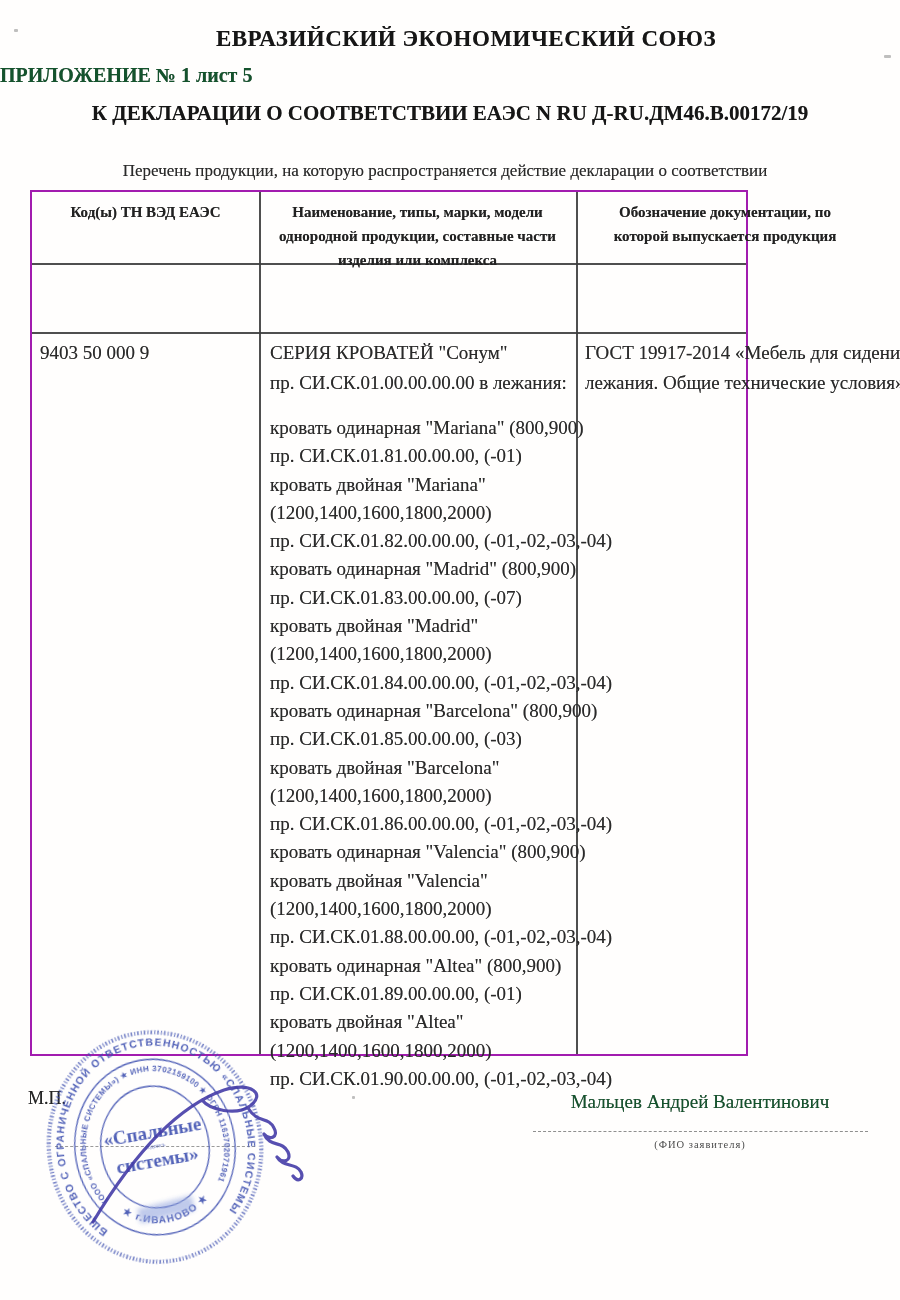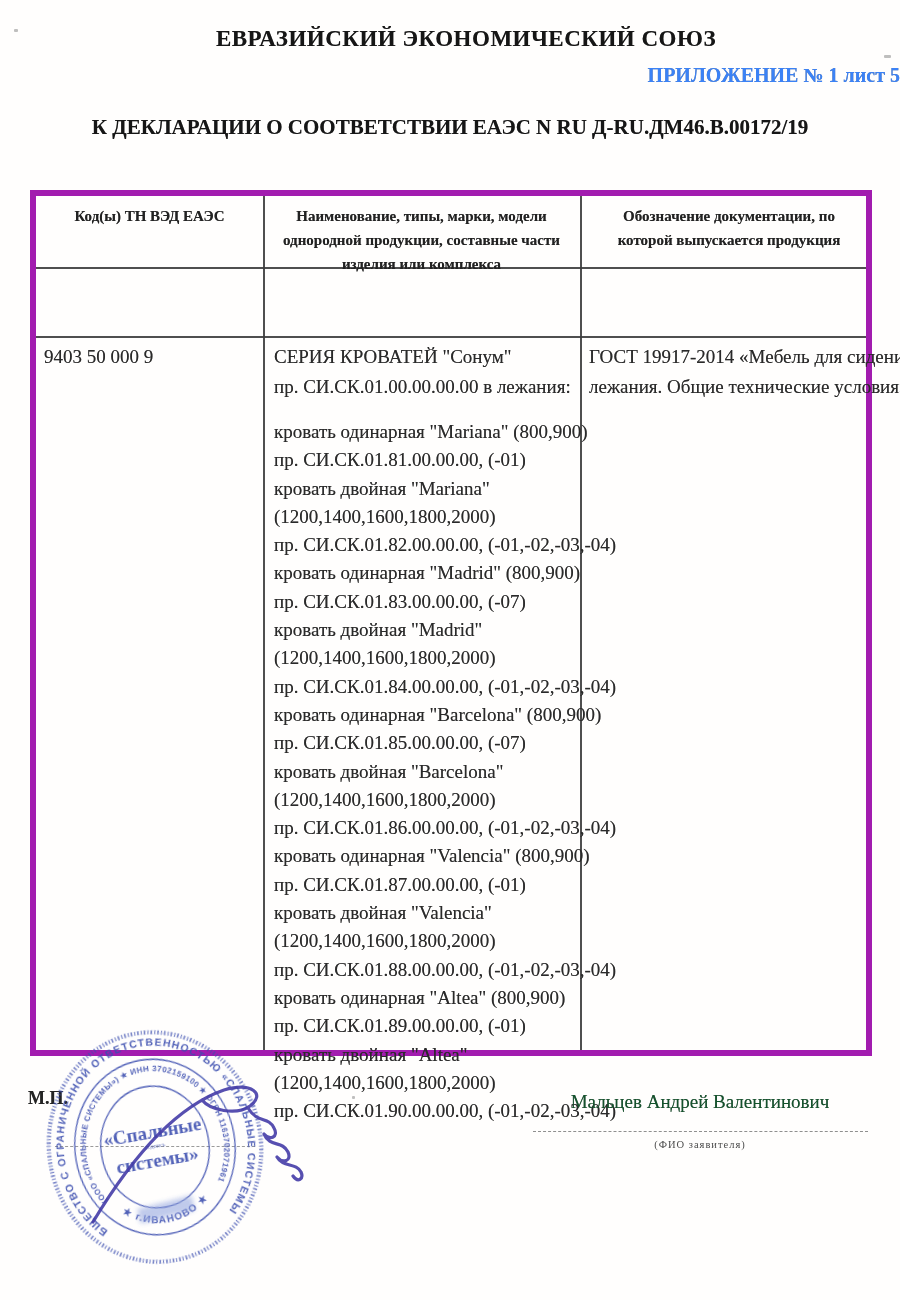--- a/index.html
+++ b/index.html
@@ -2,58 +2,59 @@
 <html><head>
 <meta charset="utf-8">
 <style>
   html,body{margin:0;padding:0;background:#ffffff;}
   .page{
     position:relative;width:900px;height:1300px;background:#fffefd;
     font-family:"Liberation Serif","DejaVu Serif",serif;color:#262626;overflow:hidden;
   }
   .scan-text{text-shadow:0 0 .5px rgba(40,40,40,.55);}
   .title1{position:absolute;left:0;right:0;top:26px;text-align:center;font-size:23px;font-weight:bold;color:#161616;letter-spacing:.5px;padding-left:32px;}
-  .title2{position:absolute;left:0;right:0;top:64px;text-align:right;font-size:20px;font-weight:bold;color:#3b82f6;}
-  .title3{position:absolute;left:0;right:0;top:101px;text-align:center;font-size:21px;font-weight:bold;color:#161616;margin-top:14px;}
+  .title2{position:absolute;left:0;right:0;top:64px;text-align:left;font-size:20px;font-weight:bold;color:#14532d;}
+  .title3{position:absolute;left:0;right:0;top:101px;text-align:center;font-size:21px;font-weight:bold;color:#161616;}
   .lead{position:absolute;left:0;right:10px;top:161px;text-align:center;font-size:17px;color:#2b2b2b;}
-  .table{position:absolute;left:30px;top:190px;width:842px;height:866px;border:6px solid #a21caf;box-sizing:border-box;}
+  .table{position:absolute;left:30px;top:190px;width:718px;height:866px;border:2px solid #a21caf;box-sizing:border-box;}
   .vline{position:absolute;top:0;bottom:0;width:1.6px;background:#3c3c3c;opacity:.9;}
   .v1{left:227px;} .v2{left:544px;}
   .hline{position:absolute;left:0;right:0;height:1.8px;background:#3c3c3c;opacity:.9;}
   .h1{top:71px;} .h2{top:140px;}
   .hdr{position:absolute;top:0;height:71px;font-size:15px;font-weight:bold;line-height:24px;text-align:center;color:#222;padding-top:8px;box-sizing:border-box;}
   .hdr1{left:0;width:227px;}
   .hdr2{left:227px;width:317px;padding-left:14px;padding-right:14px;}
   .hdr3{left:544px;width:298px;padding-left:16px;padding-right:16px;}
   .cell{position:absolute;font-size:19px;color:#2a2a2a;}
   .c-code{left:8px;top:150px;}
   .c-name1{left:238px;top:146px;line-height:29.5px;width:300px;}
   .c-doc1{left:553px;top:146px;line-height:30px;width:285px;}
   .c-name2{left:238px;top:222px;line-height:28.3px;width:305px;}
-  .mp{position:absolute;left:28px;top:1088px;font-size:18px;font-weight:bold;color:#242424;}
+  .mp{position:absolute;left:28px;top:1088px;font-size:18px;font-weight:normal;color:#242424;}
   .mp-line{position:absolute;left:55px;top:1146px;width:200px;border-top:1.4px dashed #9a9a9a;}
   .sig-name{position:absolute;left:520px;width:360px;top:1091px;text-align:center;font-size:19px;color:#14532d;}
   .sig-line{position:absolute;left:533px;top:1131px;width:335px;border-top:1.4px dashed #8f8f8f;}
   .sig-caption{position:absolute;left:520px;width:360px;top:1139px;text-align:center;font-size:10.5px;color:#4c4c4c;letter-spacing:1px;}
   .stamp-svg{position:absolute;left:27px;top:1012px;}
   .overlay-svg{position:absolute;left:0;top:0;pointer-events:none;}
   .speck{position:absolute;background:#8a8a8a;opacity:.55;border-radius:1px;}
   .sp1{left:884px;top:55px;width:7px;height:3px;}
   .sp2{left:14px;top:29px;width:4px;height:3px;}
   .sp3{left:352px;top:1096px;width:3px;height:3px;}
   .ln{white-space:nowrap;}
 </style>
 </head>
 <body>
 
 <div class="page">
 
   <div class="title1 scan-text">ЕВРАЗИЙСКИЙ ЭКОНОМИЧЕСКИЙ СОЮЗ</div>
   <div class="title2 scan-text">ПРИЛОЖЕНИЕ № 1 лист 5</div>
   <div class="title3 scan-text">К ДЕКЛАРАЦИИ О СООТВЕТСТВИИ ЕАЭС N RU Д-RU.ДМ46.В.00172/19</div>
+  <div class="lead scan-text">Перечень продукции, на которую распространяется действие декларации о соответствии</div>
 
   <div class="table">
     <div class="vline v1"></div>
     <div class="vline v2"></div>
     <div class="hline h1"></div>
     <div class="hline h2"></div>
 
     <div class="hdr hdr1 scan-text">Код(ы) ТН ВЭД ЕАЭС</div>
     <div class="hdr hdr2 scan-text">Наименование, типы, марки, модели однородной продукции, составные части изделия или комплекса</div>
     <div class="hdr hdr3 scan-text">Обозначение документации, по которой выпускается продукция</div>
@@ -72,26 +73,25 @@
         <div class="ln">пр. СИ.СК.01.81.00.00.00, (-01)</div>
         <div class="ln">кровать двойная "Mariana"</div>
         <div class="ln">(1200,1400,1600,1800,2000)</div>
         <div class="ln">пр. СИ.СК.01.82.00.00.00, (-01,-02,-03,-04)</div>
         <div class="ln">кровать одинарная "Madrid" (800,900)</div>
         <div class="ln">пр. СИ.СК.01.83.00.00.00, (-07)</div>
         <div class="ln">кровать двойная "Madrid"</div>
         <div class="ln">(1200,1400,1600,1800,2000)</div>
         <div class="ln">пр. СИ.СК.01.84.00.00.00, (-01,-02,-03,-04)</div>
         <div class="ln">кровать одинарная "Barcelona" (800,900)</div>
-        <div class="ln">пр. СИ.СК.01.85.00.00.00, (-07)</div>
+        <div class="ln">пр. СИ.СК.01.85.00.00.00, (-03)</div>
         <div class="ln">кровать двойная "Barcelona"</div>
         <div class="ln">(1200,1400,1600,1800,2000)</div>
         <div class="ln">пр. СИ.СК.01.86.00.00.00, (-01,-02,-03,-04)</div>
         <div class="ln">кровать одинарная "Valencia" (800,900)</div>
-        <div class="ln">пр. СИ.СК.01.87.00.00.00, (-01)</div>
         <div class="ln">кровать двойная "Valencia"</div>
         <div class="ln">(1200,1400,1600,1800,2000)</div>
         <div class="ln">пр. СИ.СК.01.88.00.00.00, (-01,-02,-03,-04)</div>
         <div class="ln">кровать одинарная "Altea" (800,900)</div>
         <div class="ln">пр. СИ.СК.01.89.00.00.00, (-01)</div>
         <div class="ln">кровать двойная "Altea"</div>
         <div class="ln">(1200,1400,1600,1800,2000)</div>
         <div class="ln">пр. СИ.СК.01.90.00.00.00, (-01,-02,-03,-04)</div>
       </div>
   </div>

